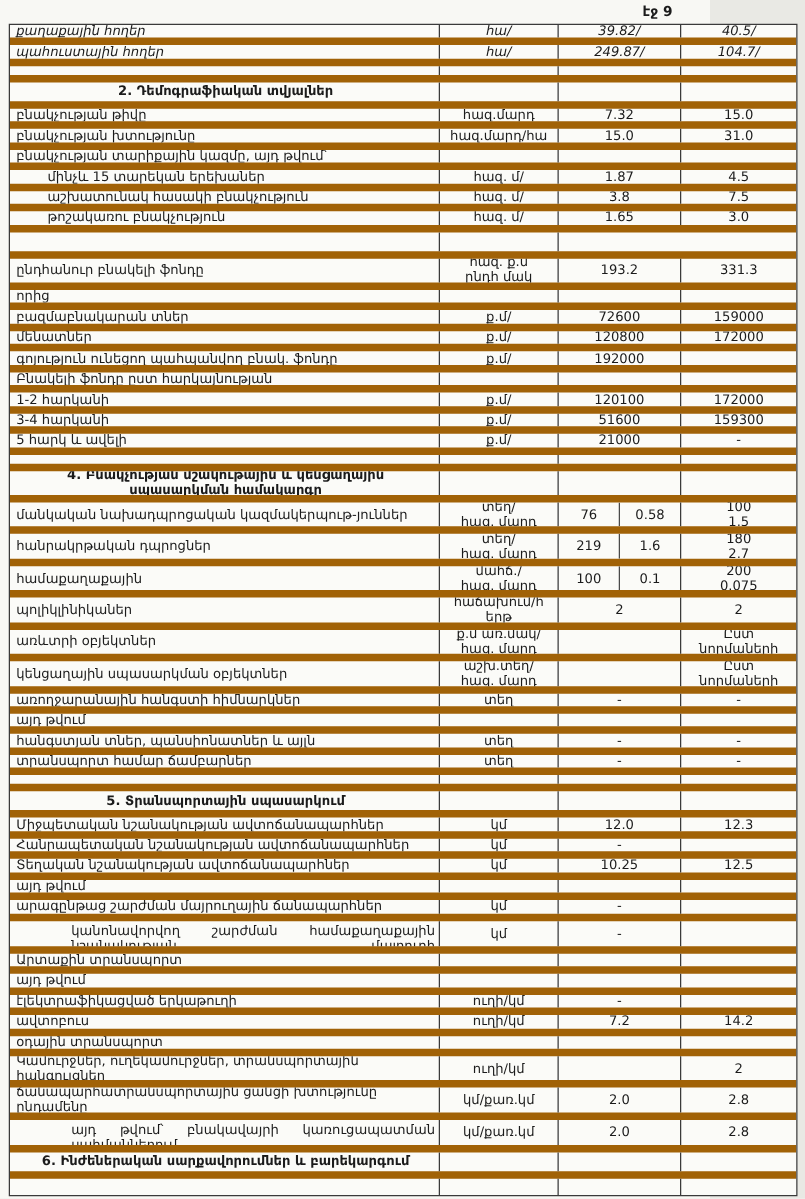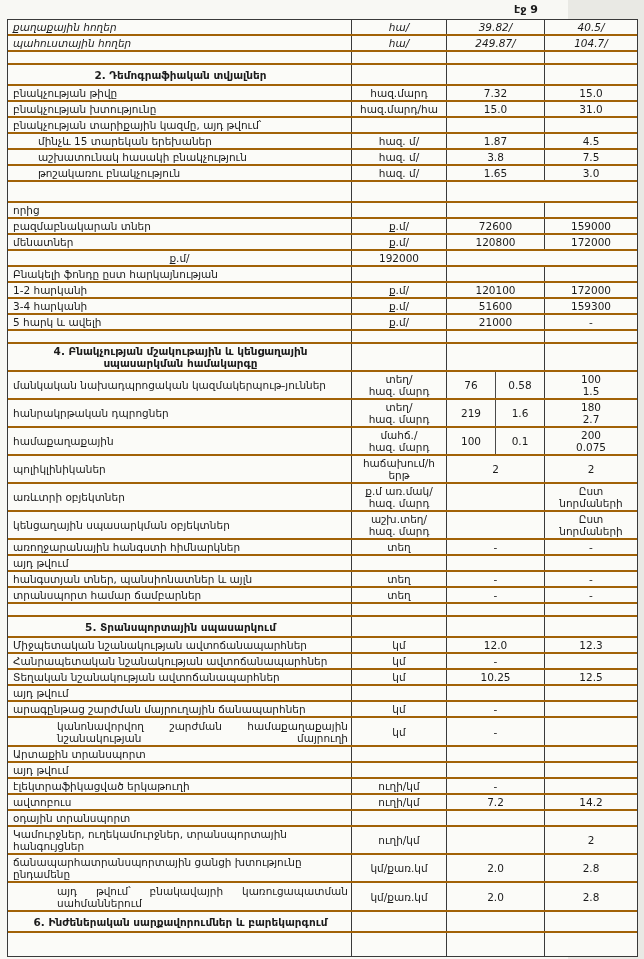--- a/index.html
+++ b/index.html
@@ -26,21 +26,21 @@
     height: 938px;
     border: 1px solid #3a3a3a;
     display: flex;
     flex-direction: column;
     overflow: hidden;
     background: #fbfbf8;
   }
   .row {
     display: grid;
     grid-template-columns: 344px 95px 98px 1fr;
-    border-bottom: 2px solid #a16207;
+    border-bottom: 6px solid #a16207;
     min-height: 15px;
   }
   .row.fill { flex: 1; border-bottom: none; }
   .row.blank { min-height: 13px; }
   .row.section { min-height: 21px; }
   .cell {
     border-right: 1px solid #3a3a3a;
     font-size: 10.5px;
     line-height: 12px;
     padding: 1px 3px;
@@ -153,38 +153,46 @@
         <div class="cell unit">հազ. մ/</div>
         <div class="cell v1">1.65</div>
         <div class="cell v2">3.0</div>
       </div>
       <div class="row section">
         <div class="cell unit"></div>
         <div class="cell v1"></div>
         <div class="cell v2"></div>
       </div>
       <div class="row data">
+        <div class="cell label">ընդհանուր բնակելի ֆոնդը</div>
+        <div class="cell unit">հազ. ք.մ
+ընդհ մակ</div>
+        <div class="cell v1">193.2</div>
+        <div class="cell v2">331.3</div>
+      </div>
+      <div class="row data">
         <div class="cell label">որից</div>
         <div class="cell unit"></div>
         <div class="cell v1"></div>
         <div class="cell v2"></div>
       </div>
       <div class="row data">
         <div class="cell label">բազմաբնակարան տներ</div>
         <div class="cell unit">ք.մ/</div>
         <div class="cell v1">72600</div>
         <div class="cell v2">159000</div>
       </div>
       <div class="row data">
         <div class="cell label">մենատներ</div>
         <div class="cell unit">ք.մ/</div>
         <div class="cell v1">120800</div>
         <div class="cell v2">172000</div>
       </div>
       <div class="row data">
+        <div class="cell label">գոյություն ունեցող պահպանվող բնակ. ֆոնդը</div>
         <div class="cell unit">ք.մ/</div>
         <div class="cell v1">192000</div>
         <div class="cell v2"></div>
       </div>
       <div class="row data">
         <div class="cell label">Բնակելի ֆոնդը ըստ հարկայնության</div>
         <div class="cell unit"></div>
         <div class="cell v1"></div>
         <div class="cell v2"></div>
       </div>

